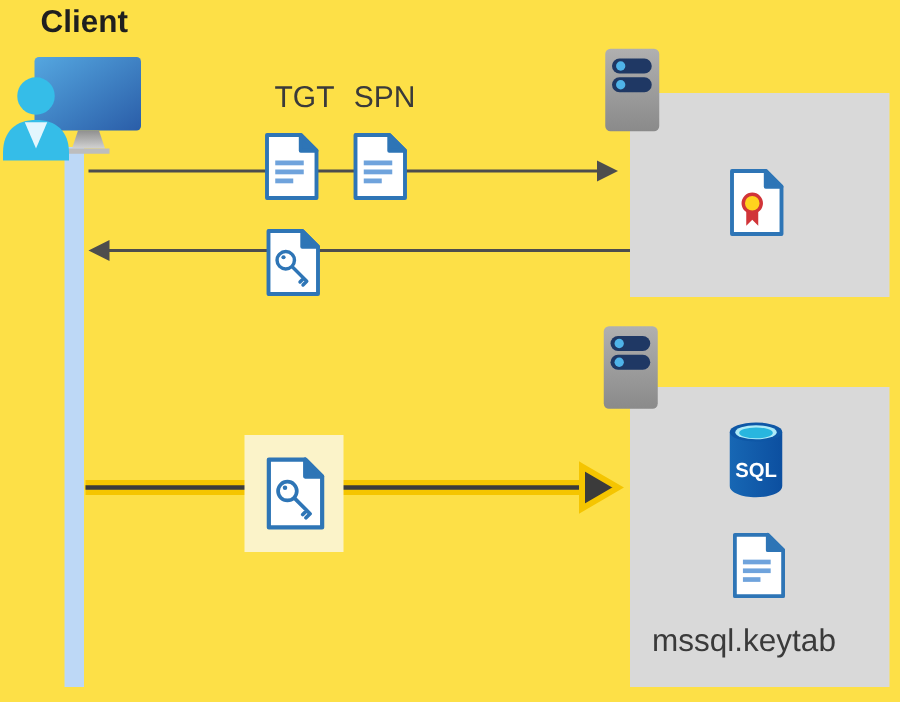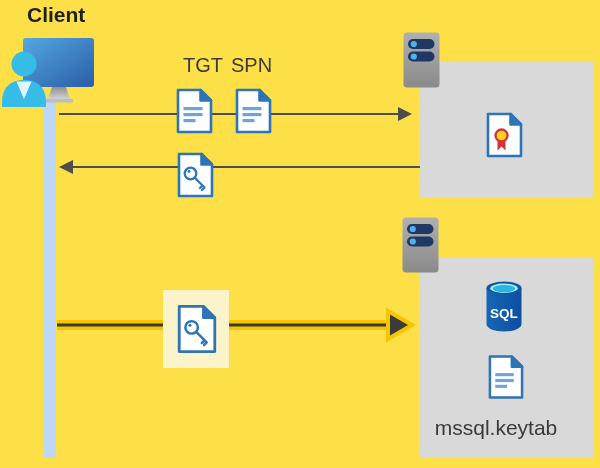--- a/index.html
+++ b/index.html
@@ -38,21 +38,21 @@
 
   
   .a-line{height:2px;background:var(--arrow-gray);z-index:2;}
   .a1-line{left:59px;top:113px;width:340px;}
   .a1-head{left:398px;top:107px;width:0;height:0;border-top:7px solid transparent;border-bottom:7px solid transparent;border-left:14px solid var(--arrow-gray);z-index:2;}
   .a2-line{left:72px;top:166px;width:348px;}
   .a2-head{left:59px;top:160px;width:0;height:0;border-top:7px solid transparent;border-bottom:7px solid transparent;border-right:14px solid var(--arrow-gray);z-index:2;}
 
   
   .tgt-label{left:172px;top:54px;width:46px;margin-left:11px;}
-  .spn-label{left:231px;top:54px;width:46px;text-align:left;}
+  .spn-label{left:231px;top:54px;width:46px;text-align:right;}
   .doc{width:39px;height:46px;z-index:4;}
   .tgt-doc{left:175px;top:88px;}
   .spn-doc{left:234px;top:88px;}
   .key-doc1{left:176px;top:152px;}
 
   
   .dc-label{left:454px;top:6px;width:132px;line-height:27px;}
   .dc-box{left:420px;top:62px;width:173px;height:136px;background:var(--box-gray);z-index:0;}
   .dc-server{left:403px;top:32px;width:37px;height:56px;z-index:2;}
   .cert-doc{left:485px;top:112px;width:39px;height:46px;z-index:2;}

